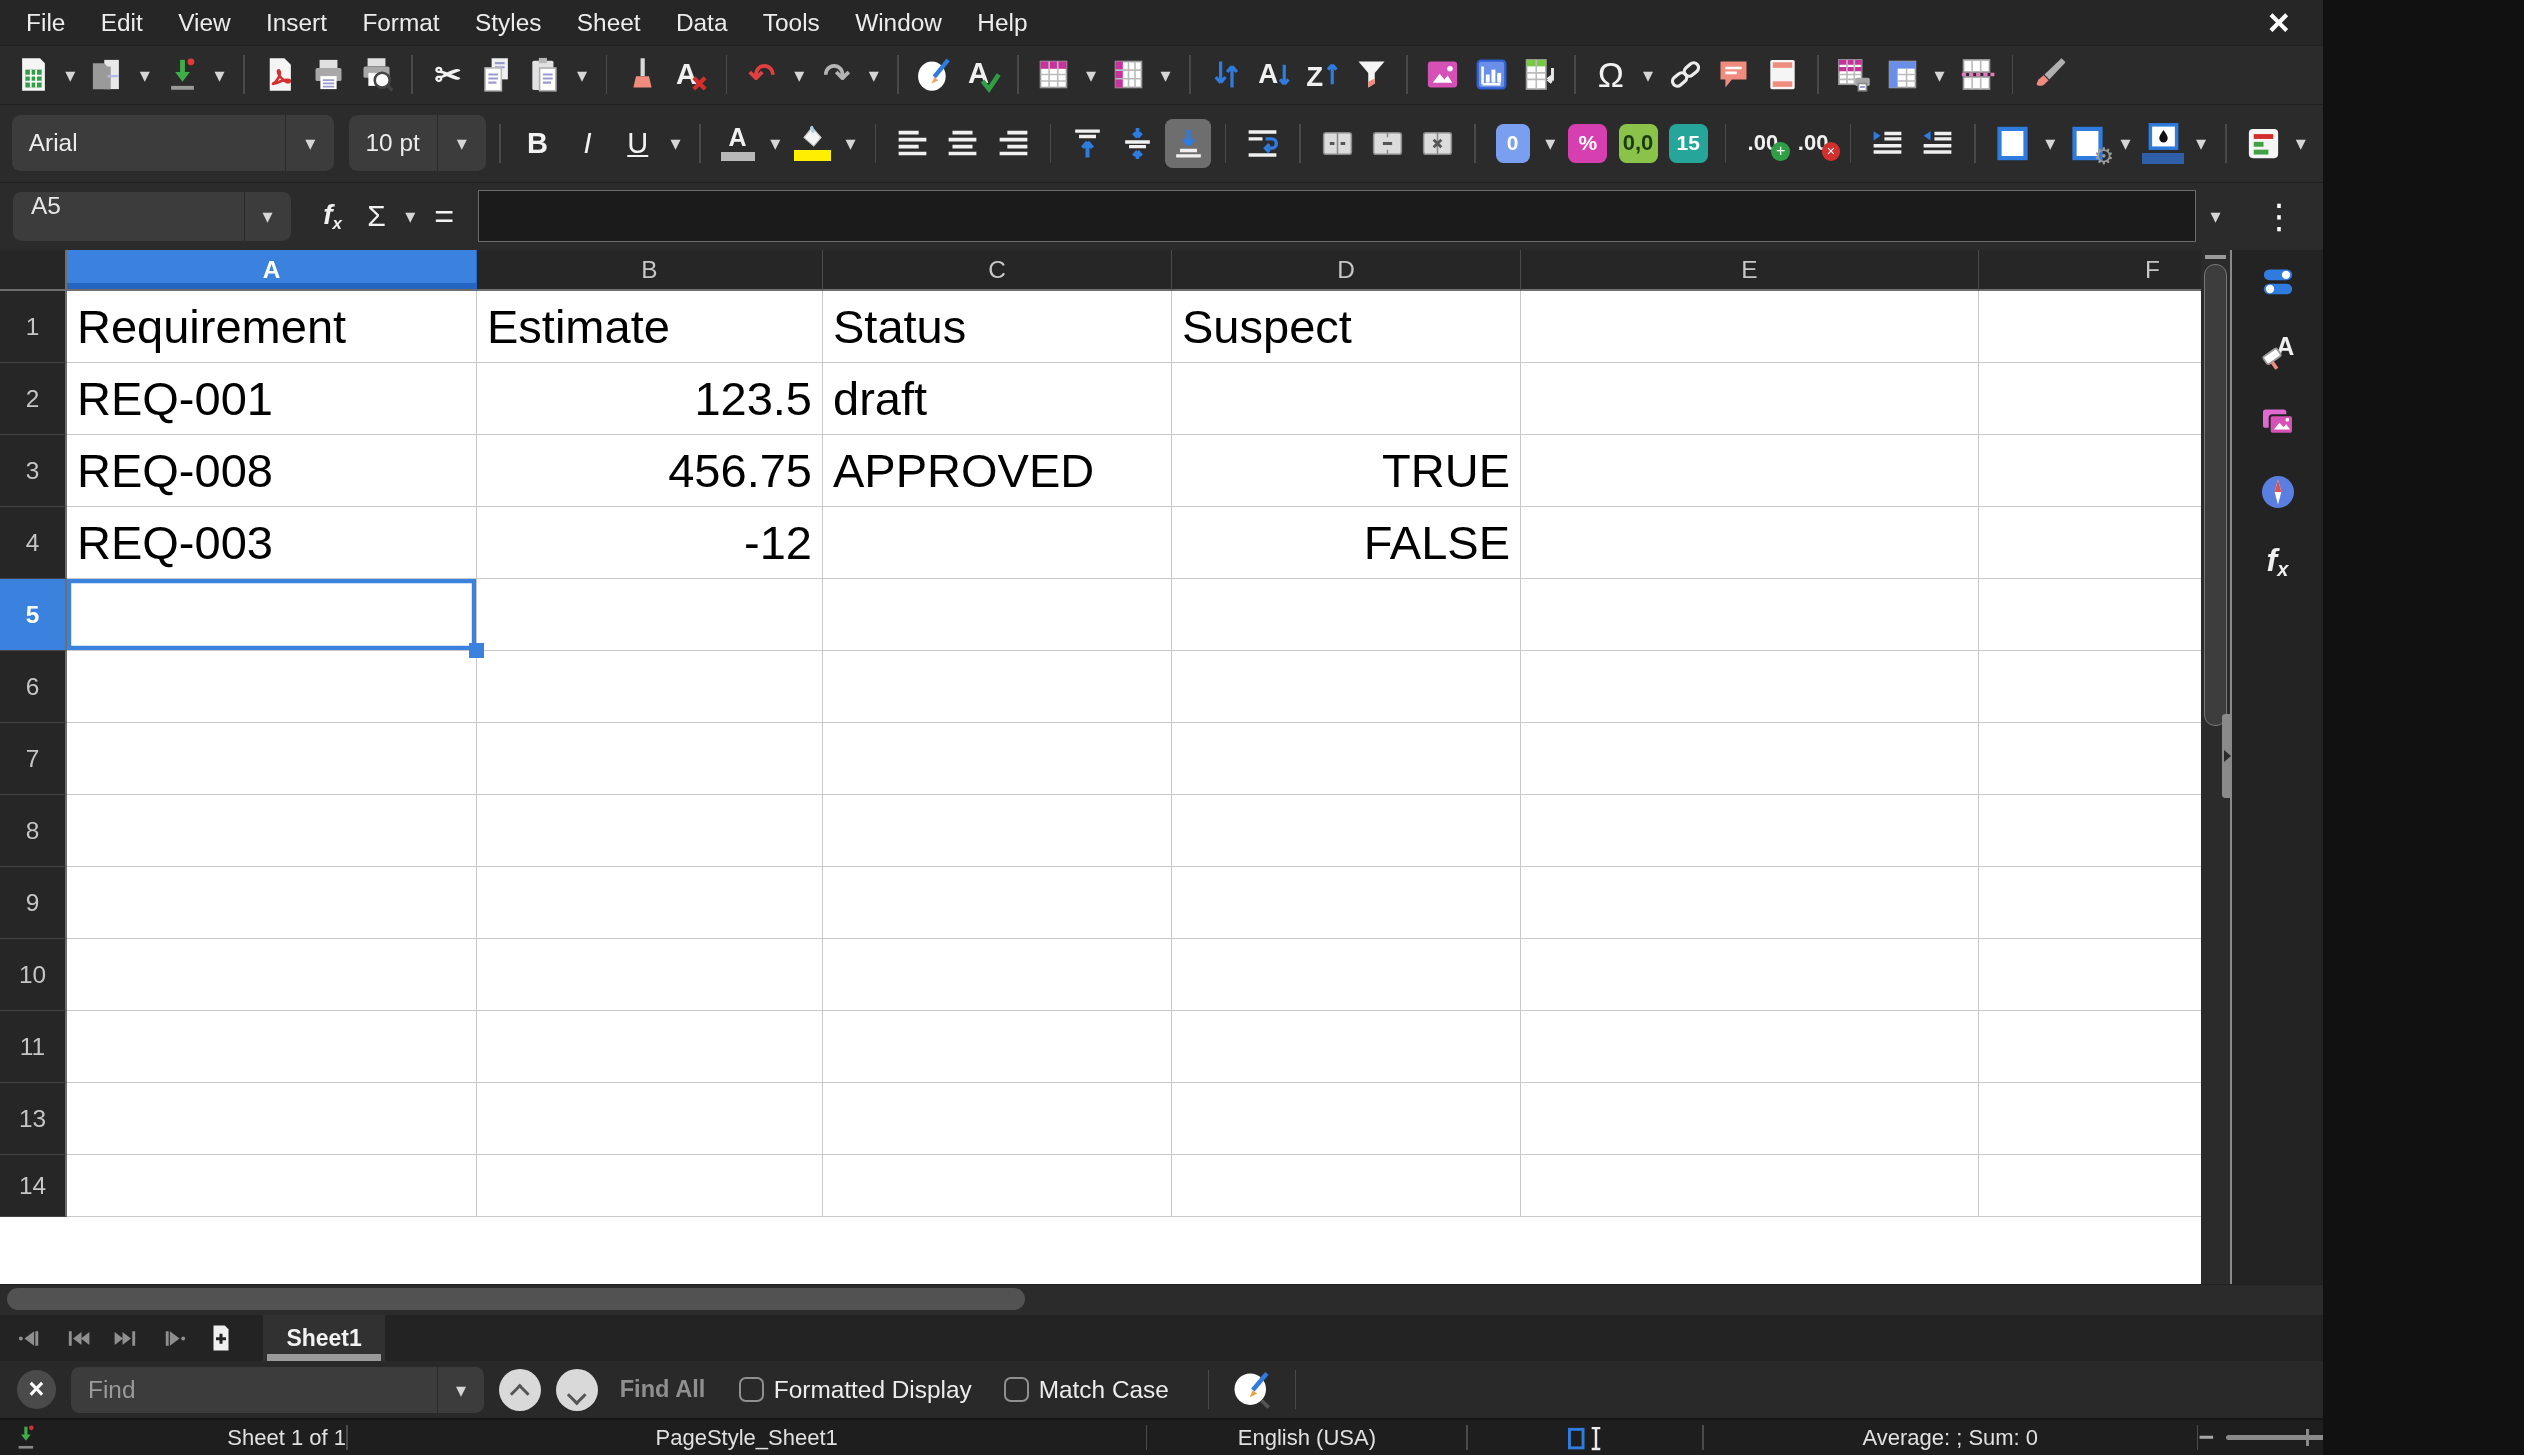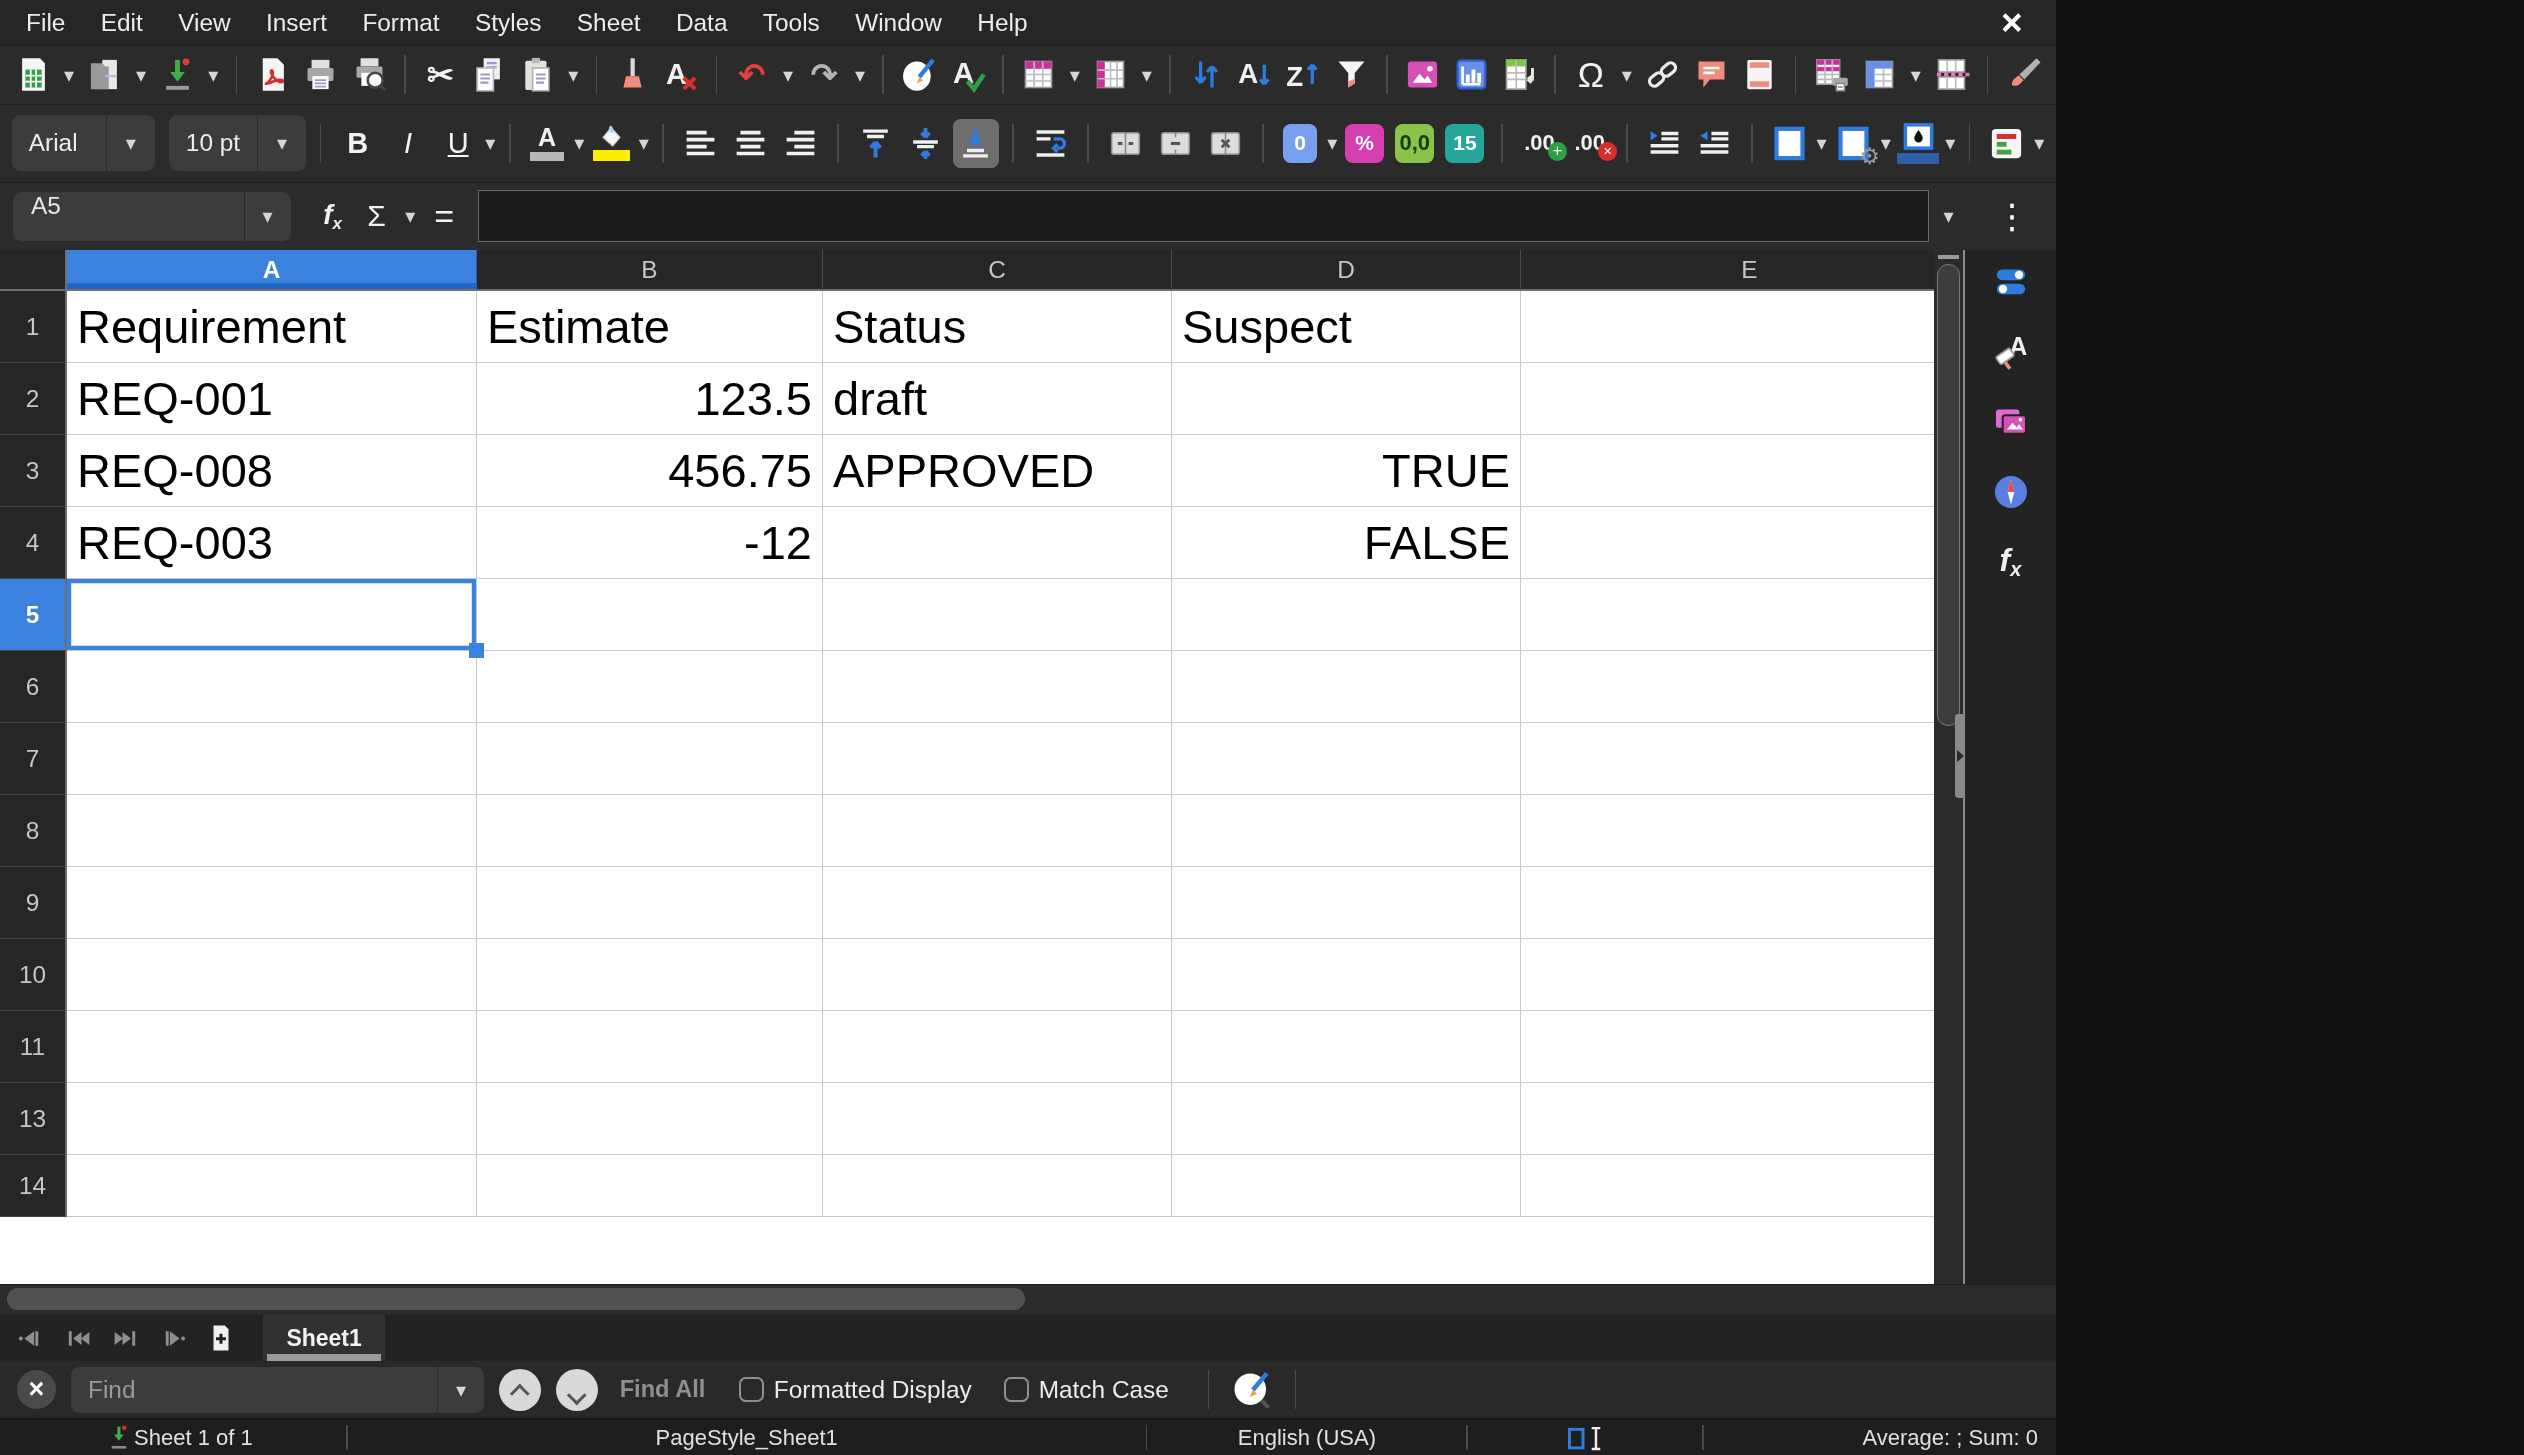--- a/index.html
+++ b/index.html
@@ -1,17 +1,17 @@
 <!DOCTYPE html>
 <html style="font-size:13.5px"><head>
 <meta charset="utf-8">
 <style>
   html,body{margin:0;padding:0;background:#111}
   *{box-sizing:border-box}
-  #app{width:2056px;height:1456px;background:#282828;font-family:"Liberation Sans",sans-serif;
+  #app{width:2323px;height:1456px;background:#282828;font-family:"Liberation Sans",sans-serif;
        color:#e6e6e6;display:flex;flex-direction:column;overflow:hidden;position:relative}
   svg{display:block}
 
   
   .menubar{height:45px;background:#262626;display:flex;align-items:center;padding:0 8.4px;font-size:24.4px;flex:0 0 auto}
   .menu-item{padding:3.4px 17.7px;color:#ececec;cursor:default}
   .mb-close{margin-left:auto;font-size:37px;font-weight:700;color:#fff;padding:0 25px;line-height:1}
 
   
   .toolbar{display:flex;align-items:center;background:#2b2b2b;box-shadow:inset 0 0.8px 0 #1d1d1d;flex:0 0 auto}
@@ -832,21 +832,21 @@
           <circle cx="11" cy="11.5" r="9" fill="#fff"></circle>
           <path d="M20.5 2.5L12.5 12" stroke="#2f7bde" stroke-width="2.6"></path>
           <path d="M12.5 12l-1.8 4.2 4.2-2z" fill="#e8a33d"></path>
           <path d="M17.5 18l4 4" stroke="#555" stroke-width="2.2"></path>
         </svg>
     </span>
     <span class="fr-sep"></span>
   </div>
 
   <div class="statusbar">
-    <span class="sb-sec" style="width:346px;justify-content:center;padding-left:11.8px;">
+    <span class="sb-sec" style="width:346px;justify-content:space-between;padding-left:11.8px;">
       <svg width="29" height="29" viewBox="0 0 24 24">
           <path d="M11.5 3v7.5" stroke="#3fae49" stroke-width="2.6"></path>
           <path d="M7.5 9.5l4 5.2 4-5.2z" fill="#3fae49"></path>
           <circle cx="16" cy="4" r="1.9" fill="#d32f2f"></circle>
           <rect x="5.5" y="19" width="12" height="2.2" fill="#888"></rect>
         </svg>
       <span>Sheet 1 of 1</span>
     </span>
     <span class="sb-sep"></span>
     <span class="sb-sec" style="width:798px">

